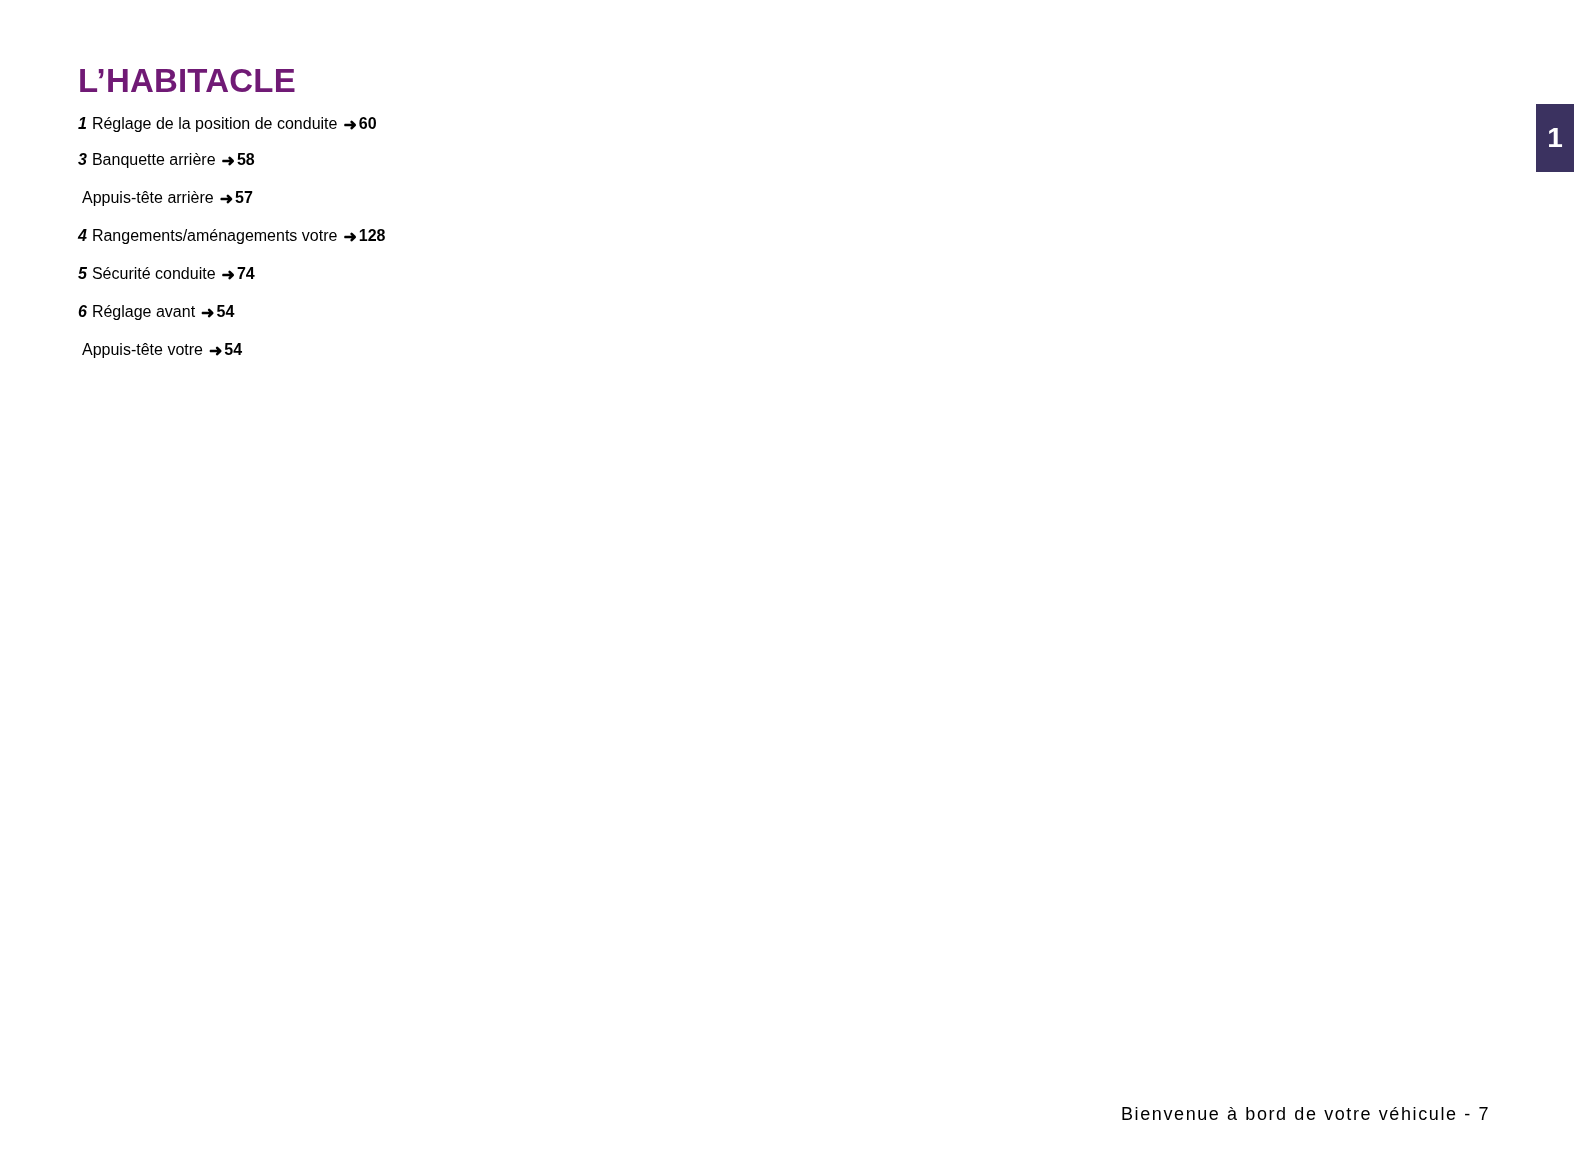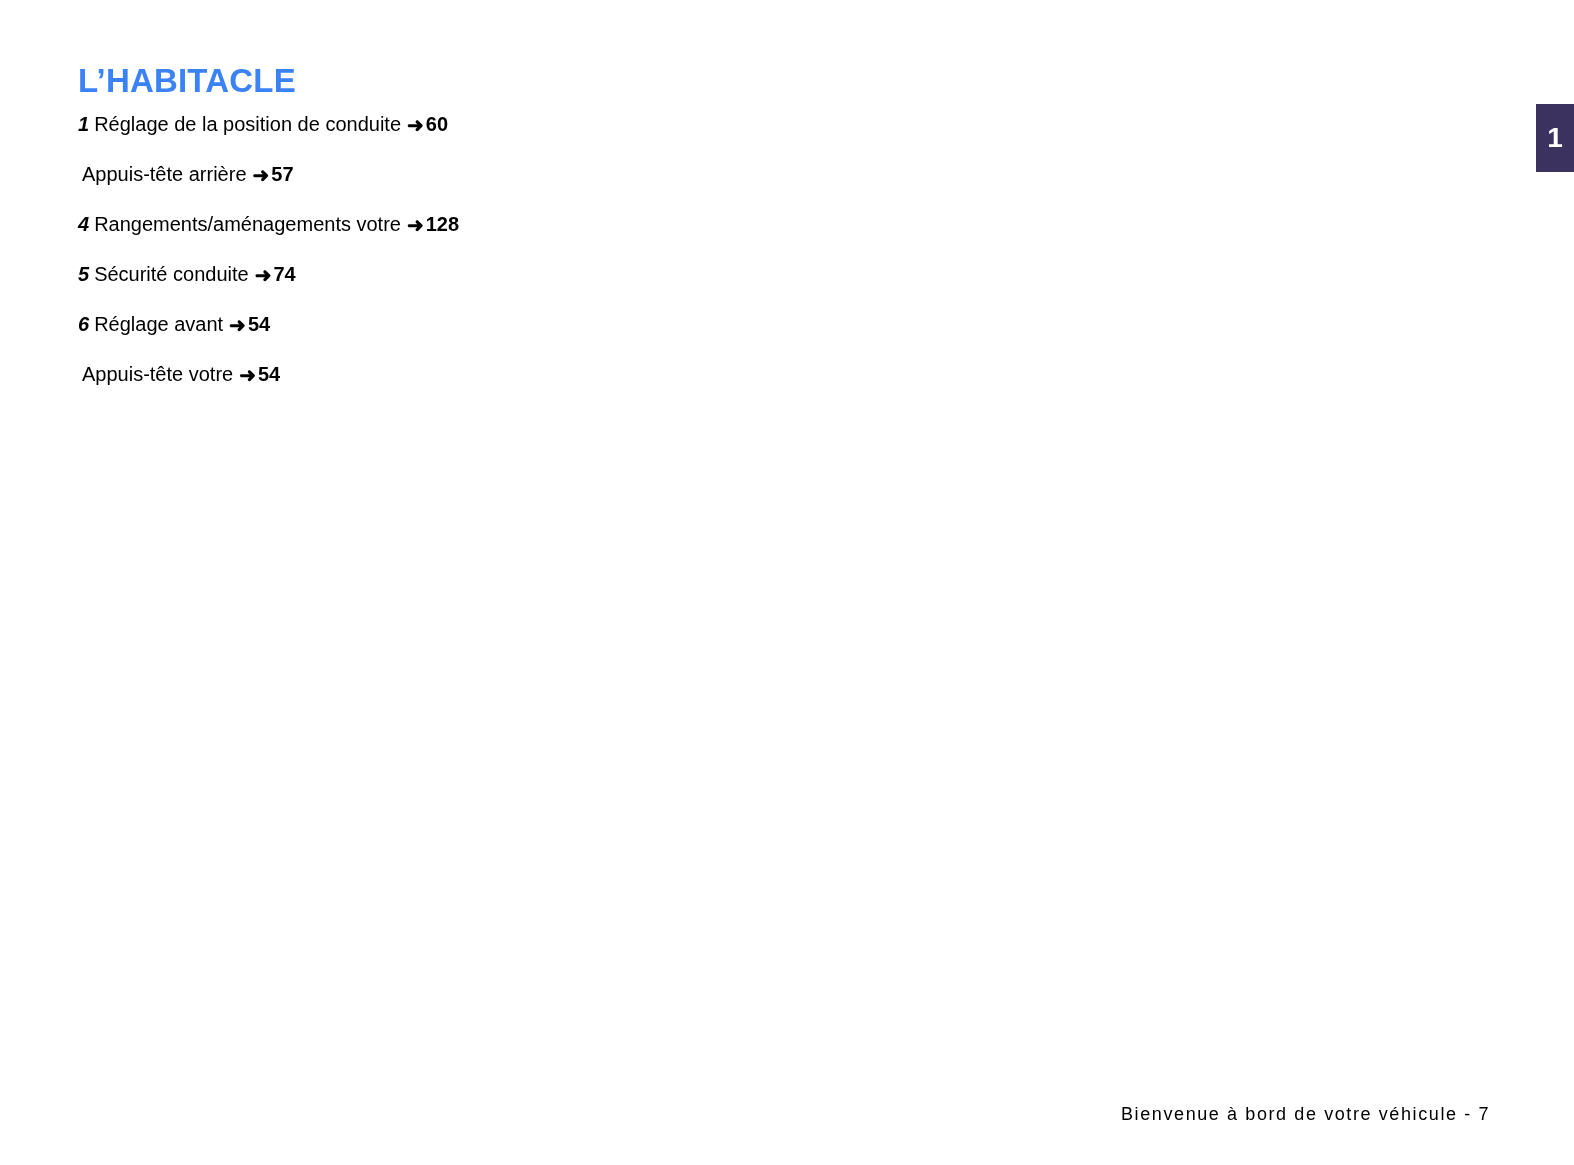--- a/index.html
+++ b/index.html
@@ -35,32 +35,32 @@
   }
 
   
   .page-title {
     position: absolute;
     left: 78px;
     top: 40px;
     font-size: 33px;
     font-weight: bold;
     letter-spacing: 0.2px;
-    color: #3b82f6;
+    color: #701a75;
   }
 
   
   .index-list {
     position: absolute;
     left: 78px;
     top: 106px;
     width: 1200px;
   }
   .index-item {
-    font-size: 20px;
+    font-size: 16px;
     line-height: 36px;
     color: #000000;
     white-space: nowrap;
   }
   .index-item .num {
     font-weight: bold;
     font-style: italic;
     margin-right: 5px;
   }
   .index-item .label {
@@ -73,21 +73,21 @@
     transform: translateY(1px);
   }
   .index-item .page-ref {
     font-weight: bold;
   }
   .index-item.no-num {
     padding-left: 4px;
   }
   
   .index-item.gap-top {
-    margin-top: 14px;
+    margin-top: 2px;
   }
 
   
   .footer {
     position: absolute;
     right: 84px;
     bottom: 40px;
     font-size: 18px;
     letter-spacing: 1.6px;
     color: #000000;
@@ -103,20 +103,23 @@
 
   <h1 class="page-title">L’HABITACLE</h1>
 
   <div class="index-list">
 
     <div class="index-item">
       <span class="num">1</span><span class="label">Réglage de la position de conduite</span><span class="arrow">➜</span><span class="page-ref">60</span>
     </div>
 
 
+    <div class="index-item">
+      <span class="num">3</span><span class="label">Banquette arrière</span><span class="arrow">➜</span><span class="page-ref">58</span>
+    </div>
 
     <div class="index-item no-num gap-top">
       <span class="label">Appuis-tête arrière</span><span class="arrow">➜</span><span class="page-ref">57</span>
     </div>
 
     <div class="index-item gap-top">
       <span class="num">4</span><span class="label">Rangements/aménagements votre</span><span class="arrow">➜</span><span class="page-ref">128</span>
     </div>
 
     <div class="index-item gap-top">

